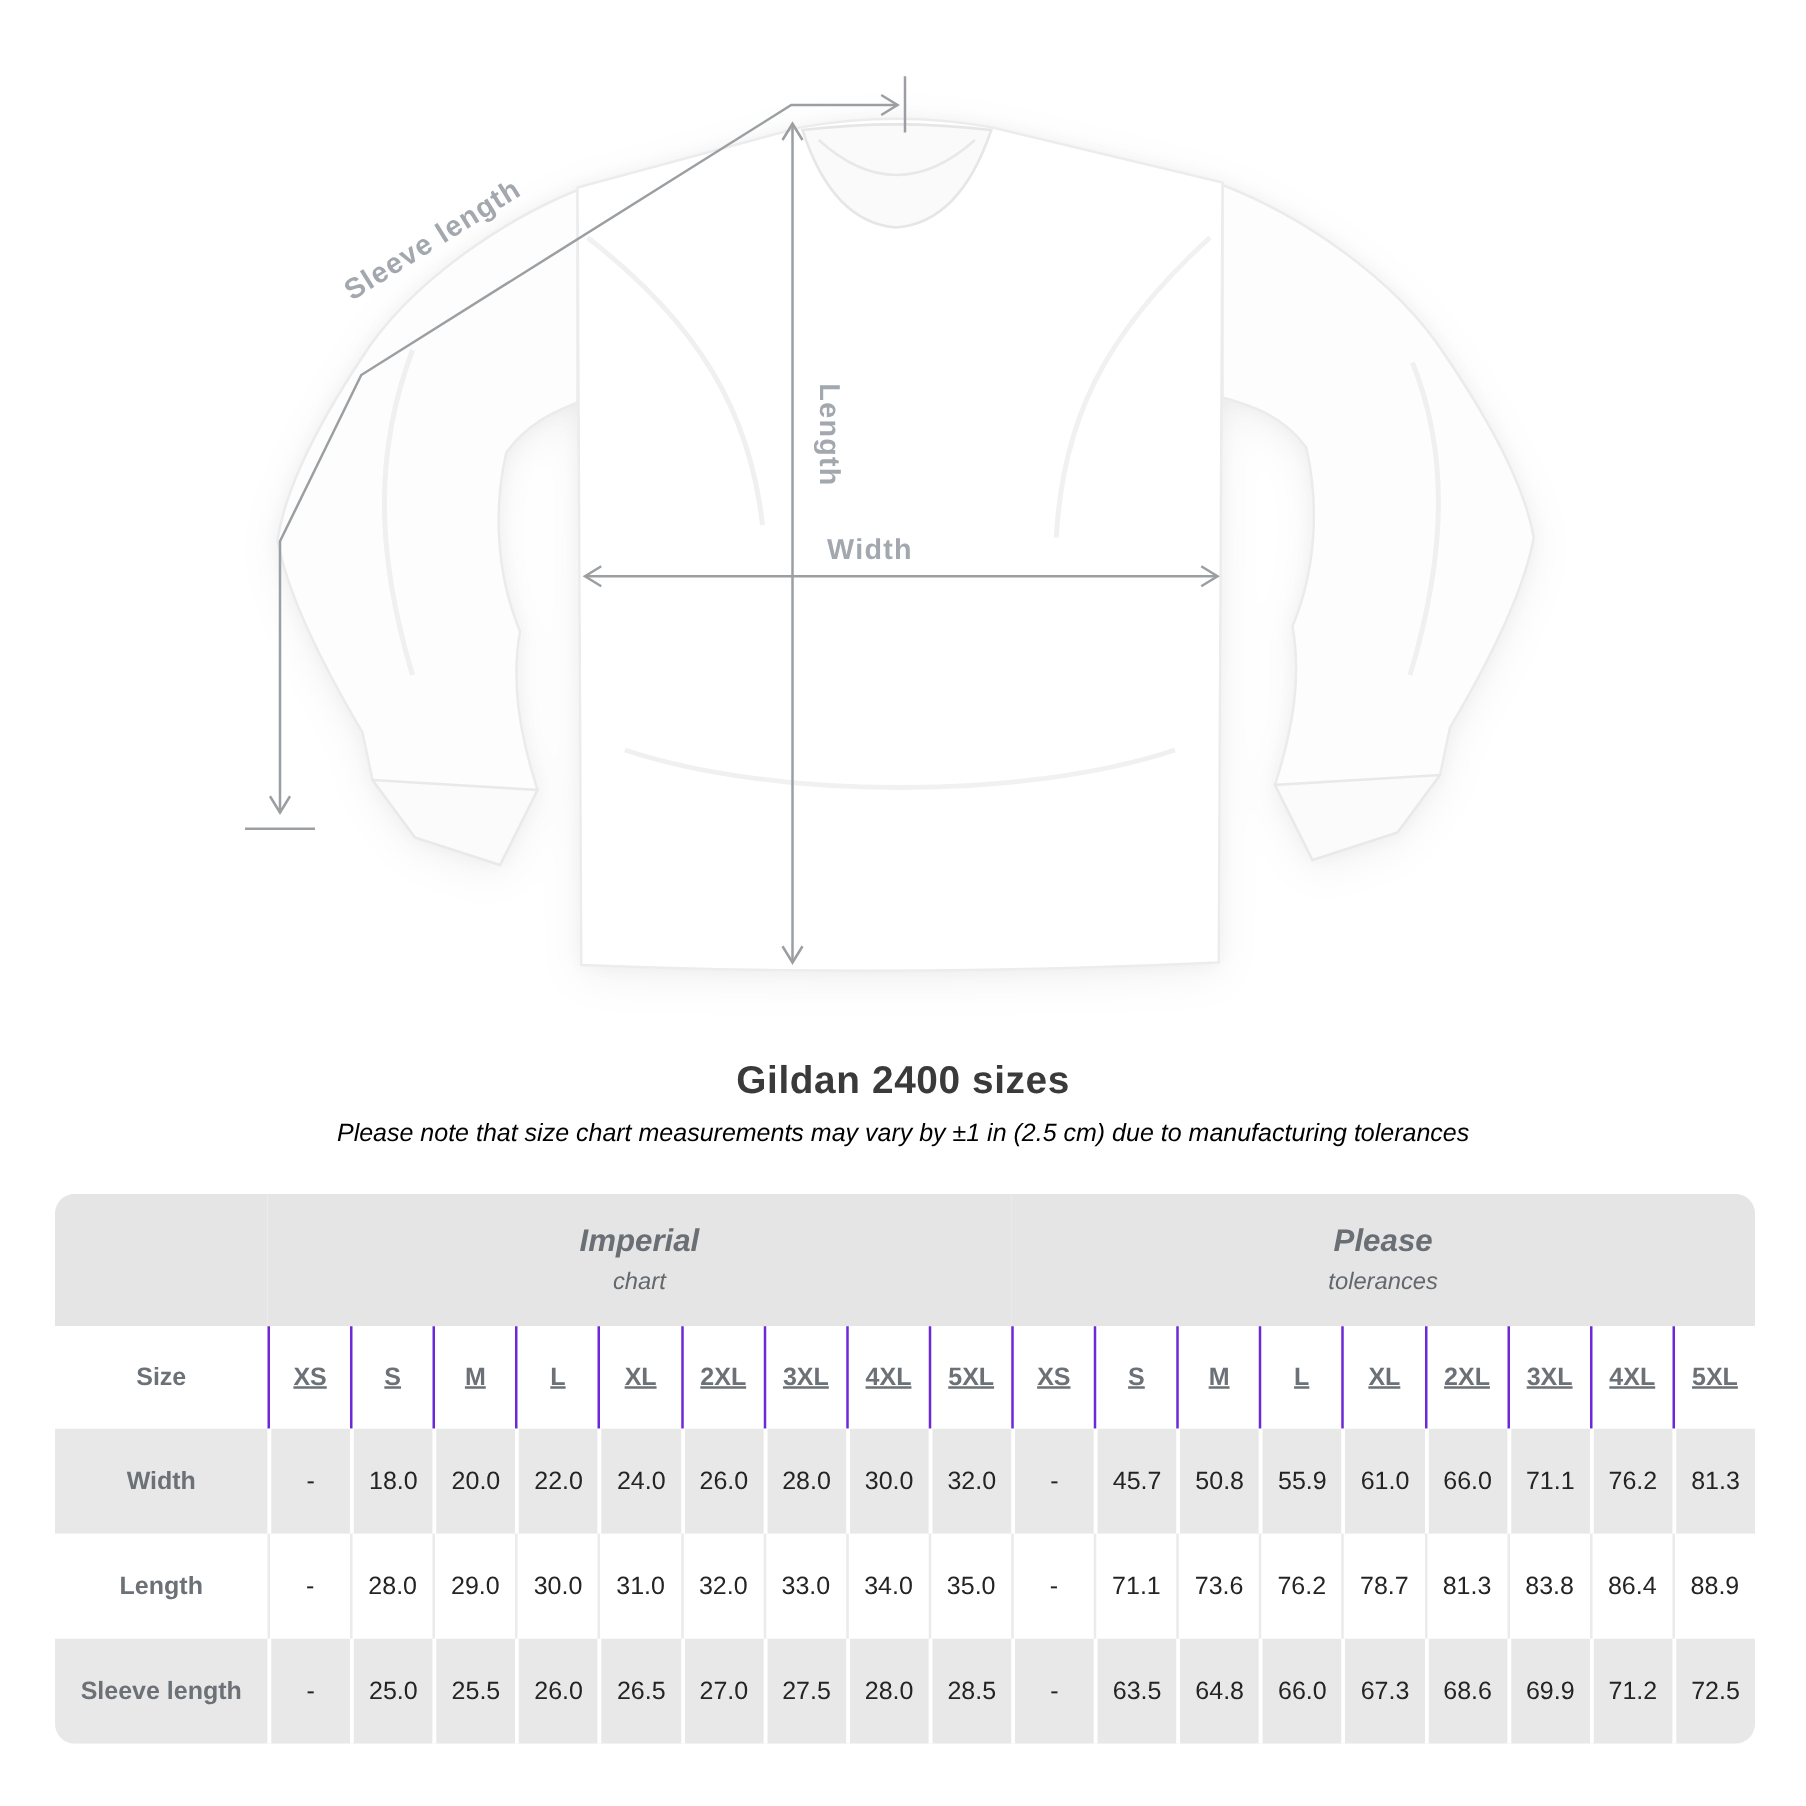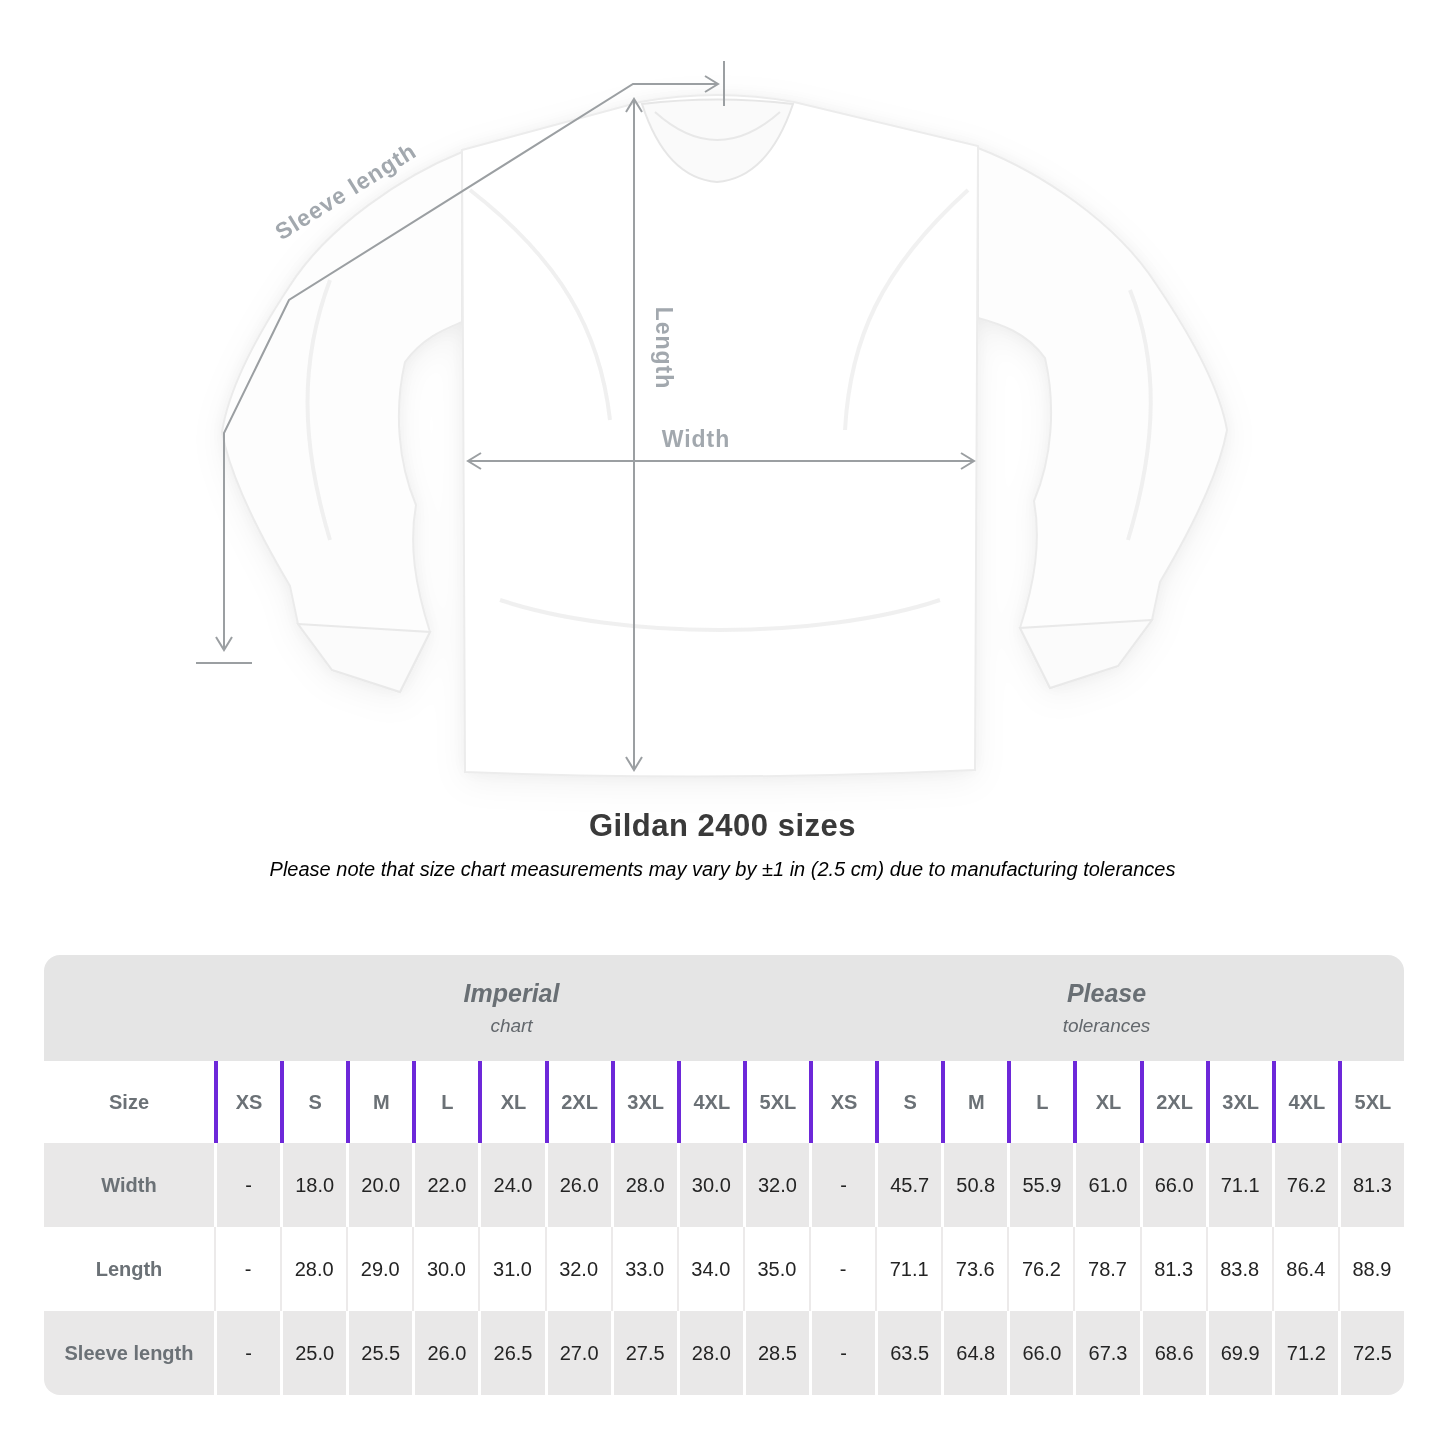--- a/index.html
+++ b/index.html
@@ -21,21 +21,21 @@
   .shirt-group { filter: drop-shadow(0 8px 16px rgba(0,0,0,0.05)) drop-shadow(0 0 8px rgba(0,0,0,0.04)); }
   .measure-line { fill: none; stroke-width: 2px; stroke-linejoin: miter; }
   .measure-label {
     font-family: "Liberation Sans", sans-serif;
     font-weight: bold;
     font-size: 23px;
     letter-spacing: 1px;
   }
 
   
-  .heading { position: absolute; top: 808px; left: 0; width: 1445px; text-align: center; }
+  .heading { position: absolute; top: 846px; left: 0; width: 1445px; text-align: center; }
   .page-title {
     margin: 0;
     font-size: 31px;
     font-weight: bold;
     color: #3a3a3a;
     letter-spacing: 0.5px;
   }
   .page-note {
     margin: 14px 0 0 0;
     font-size: 20px;
@@ -61,21 +61,21 @@
     text-align: center;
     box-sizing: border-box;
   }
   .band-cell { background: #e5e5e5; height: 106px; }
   .group-name { font-size: 25px; font-weight: bold; font-style: italic; color: #696f74; }
   .group-unit { font-size: 19px; font-style: italic; color: #63686d; margin-top: 7px; }
   .row-size .cell { background: #ffffff; height: 82px; }
   .row-data .cell { height: 84px; }
   .row-gray .cell { background: #e9e8e8; }
   .row-white .cell { background: #ffffff; }
-  .row-size .cell.sep { border-left: 4px solid #6d28d9; }
+  .row-size .cell.sep { border-left: 2px solid #6d28d9; text-decoration: underline; }
   .row-white .cell.sep { border-left: 2px solid #eceaea; }
   .row-gray .cell.sep { border-left: 3px solid #ffffff; }
   .head-label { font-size: 20px; font-weight: bold; color: #6b7176; }
   .value-text { font-size: 20px; color: #242424; }
 </style>
 </head>
 <body>
 
 <div class="page">
 

